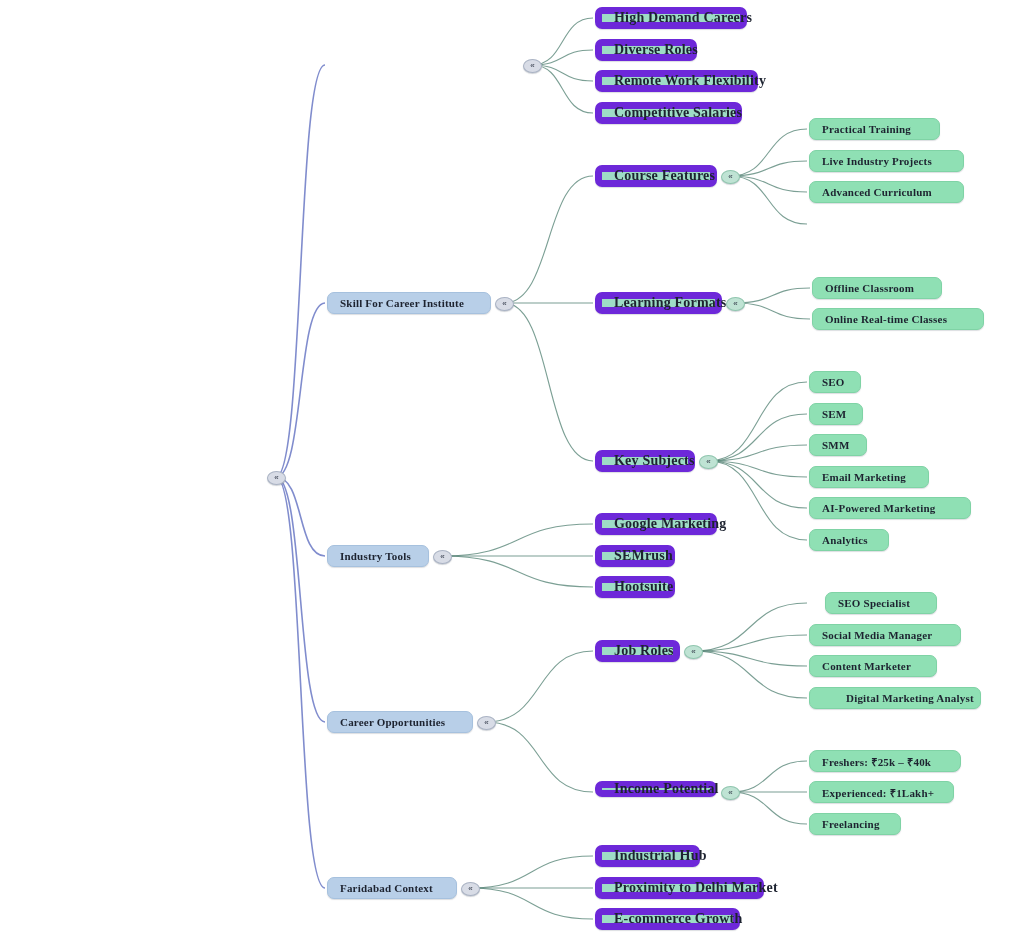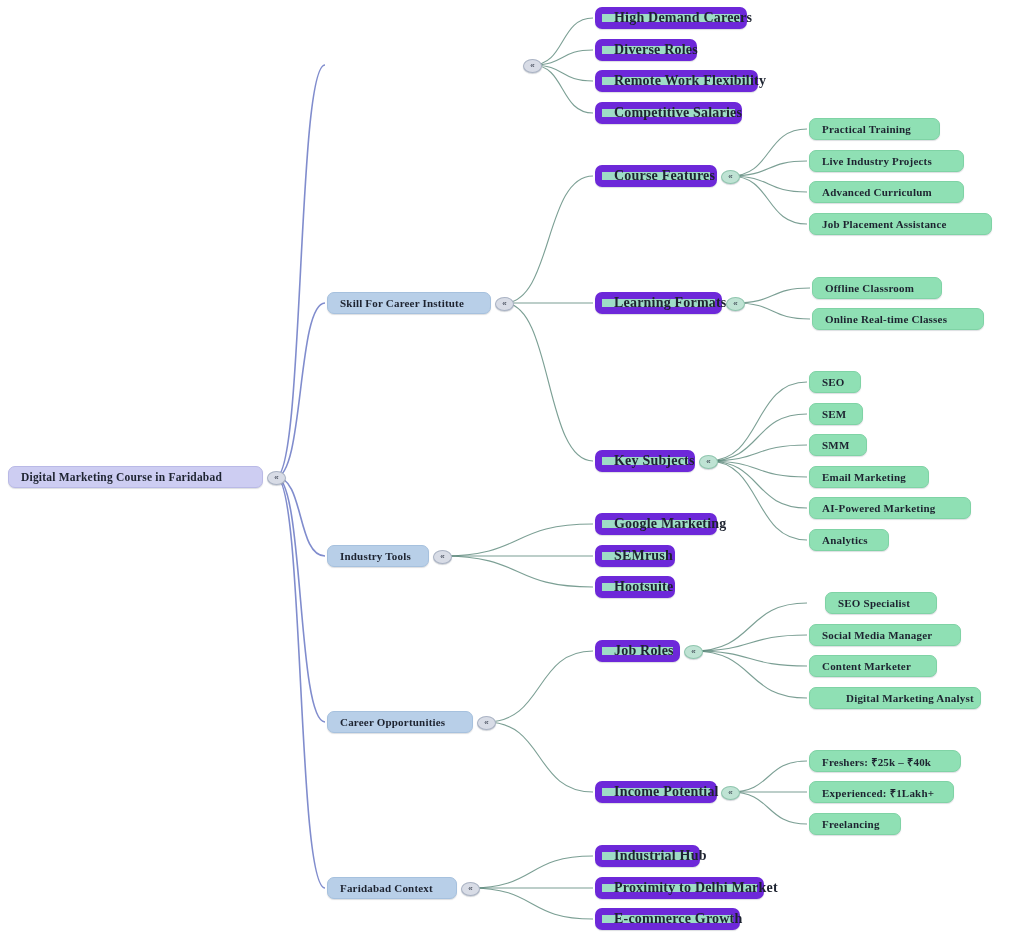--- a/index.html
+++ b/index.html
@@ -95,23 +95,20 @@
       <path d="M693,651 C755.7,651 744.3,698 807,698" fill="none" stroke="#4f7f70" stroke-width="1.1" stroke-opacity="0.75"></path>
       <path d="M486,722 C544.85,722 534.15,792 593,792" fill="none" stroke="#4f7f70" stroke-width="1.1" stroke-opacity="0.75"></path>
       <path d="M730,792 C772.35,792 764.65,761 807,761" fill="none" stroke="#4f7f70" stroke-width="1.1" stroke-opacity="0.75"></path>
       <path d="M730,792 C772.35,792 764.65,792 807,792" fill="none" stroke="#4f7f70" stroke-width="1.1" stroke-opacity="0.75"></path>
       <path d="M730,792 C772.35,792 764.65,824 807,824" fill="none" stroke="#4f7f70" stroke-width="1.1" stroke-opacity="0.75"></path>
       <path d="M276,477 C304,477 297,888 325,888" fill="none" stroke="#6a78c4" stroke-width="1.6" stroke-opacity="0.85"></path>
       <path d="M470,888 C537.65,888 525.35,856 593,856" fill="none" stroke="#4f7f70" stroke-width="1.1" stroke-opacity="0.75"></path>
       <path d="M470,888 C537.65,888 525.35,888 593,888" fill="none" stroke="#4f7f70" stroke-width="1.1" stroke-opacity="0.75"></path>
       <path d="M470,888 C537.65,888 525.35,919 593,919" fill="none" stroke="#4f7f70" stroke-width="1.1" stroke-opacity="0.75"></path>
     </svg>
-<div class="node lv0" style="left: 8px; top: 466px; width: 255px; height: 22px;">
-      <span class="txt">Digital Marketing Course in Faridabad</span>
-    </div>
     <div class="node lv2" style="left: 595px; top: 7px; width: 152px; height: 22px;">
       <span class="txt">High Demand Careers</span>
     </div>
     <div class="node lv2" style="left: 595px; top: 39px; width: 102px; height: 22px;">
       <span class="txt">Diverse Roles</span>
     </div>
     <div class="node lv2" style="left: 595px; top: 70px; width: 163px; height: 22px;">
       <span class="txt">Remote Work Flexibility</span>
     </div>
     <div class="node lv2" style="left: 595px; top: 102px; width: 147px; height: 22px;">
@@ -125,23 +122,20 @@
     </div>
     <div class="node lv3" style="left: 809px; top: 118px; width: 131px; height: 22px;">
       <span class="txt">Practical Training</span>
     </div>
     <div class="node lv3" style="left: 809px; top: 150px; width: 155px; height: 22px;">
       <span class="txt">Live Industry Projects</span>
     </div>
     <div class="node lv3" style="left: 809px; top: 181px; width: 155px; height: 22px;">
       <span class="txt">Advanced Curriculum</span>
     </div>
-    <div class="node lv3" style="left: 809px; top: 213px; width: 183px; height: 22px;">
-      <span class="txt">Job Placement Assistance</span>
-    </div>
     <div class="node lv2" style="left: 595px; top: 292px; width: 127px; height: 22px;">
       <span class="txt">Learning Formats</span>
     </div>
     <div class="node lv3" style="left: 812px; top: 277px; width: 130px; height: 22px;">
       <span class="txt">Offline Classroom</span>
     </div>
     <div class="node lv3" style="left: 812px; top: 308px; width: 172px; height: 22px;">
       <span class="txt">Online Real-time Classes</span>
     </div>
     <div class="node lv2" style="left: 595px; top: 450px; width: 100px; height: 22px;">
@@ -188,21 +182,21 @@
     </div>
     <div class="node lv3" style="left: 809px; top: 624px; width: 152px; height: 22px;">
       <span class="txt">Social Media Manager</span>
     </div>
     <div class="node lv3" style="left: 809px; top: 655px; width: 128px; height: 22px;">
       <span class="txt">Content Marketer</span>
     </div>
     <div class="node lv3" style="left: 809px; top: 687px; width: 172px; height: 22px; padding-left: 36px;">
       <span class="txt">Digital Marketing Analyst</span>
     </div>
-    <div class="node lv2" style="left: 595px; top: 781px; width: 122px; height: 22px;">
+    <div class="node lv2" style="left: 595px; top: 781px; width: 122px; height: 16px;">
       <span class="txt">Income Potential</span>
     </div>
     <div class="node lv3" style="left: 809px; top: 750px; width: 152px; height: 22px; border-radius: 8px;">
       <span class="txt">Freshers: ₹25k – ₹40k</span>
     </div>
     <div class="node lv3" style="left: 809px; top: 781px; width: 145px; height: 22px;">
       <span class="txt">Experienced: ₹1Lakh+</span>
     </div>
     <div class="node lv3" style="left: 809px; top: 813px; width: 92px; height: 22px;">
       <span class="txt">Freelancing</span>

